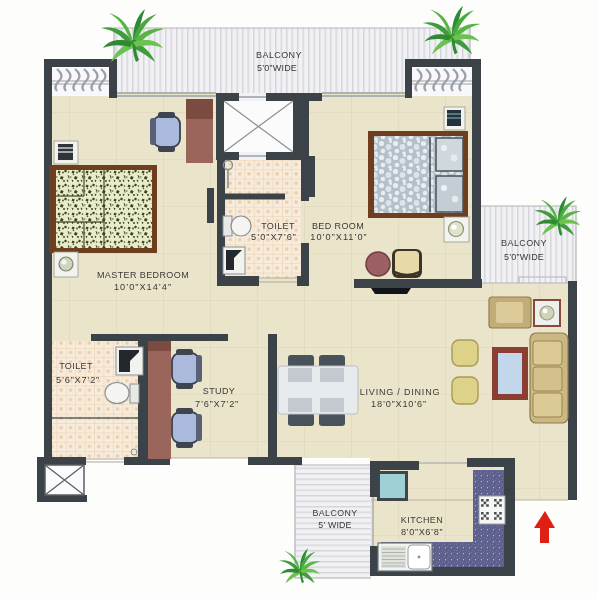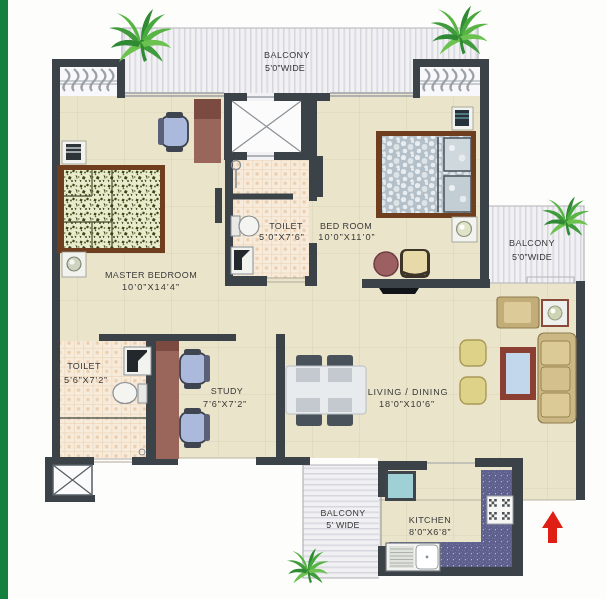--- a/index.html
+++ b/index.html
@@ -1,17 +1,17 @@
 <!DOCTYPE html>
 <html><head>
 <meta charset="utf-8">
 <style>
 html,body{margin:0;padding:0;background:#ffffff;}
-#plan{position:relative;width:598px;height:599px;background:#15803d;overflow:hidden;
-font-family:"Liberation Sans", sans-serif;padding-left:8px;}
+#plan{position:relative;width:598px;height:599px;background:#84cc16;overflow:hidden;
+font-family:"Liberation Sans", sans-serif;}
 svg text{font-family:"Liberation Sans", sans-serif;fill:#3a3a3a;}
 </style>
 </head>
 <body>
 <div id="plan">
 <svg width="609" height="599" viewBox="0 0 609 599">
 <defs>
   <pattern id="stripesV" width="5.5" height="8" patternUnits="userSpaceOnUse">
     <rect width="5.5" height="8" fill="#f1f1f4"></rect>
     <rect width="1.4" height="8" x="0" fill="#d4d4dc"></rect>

